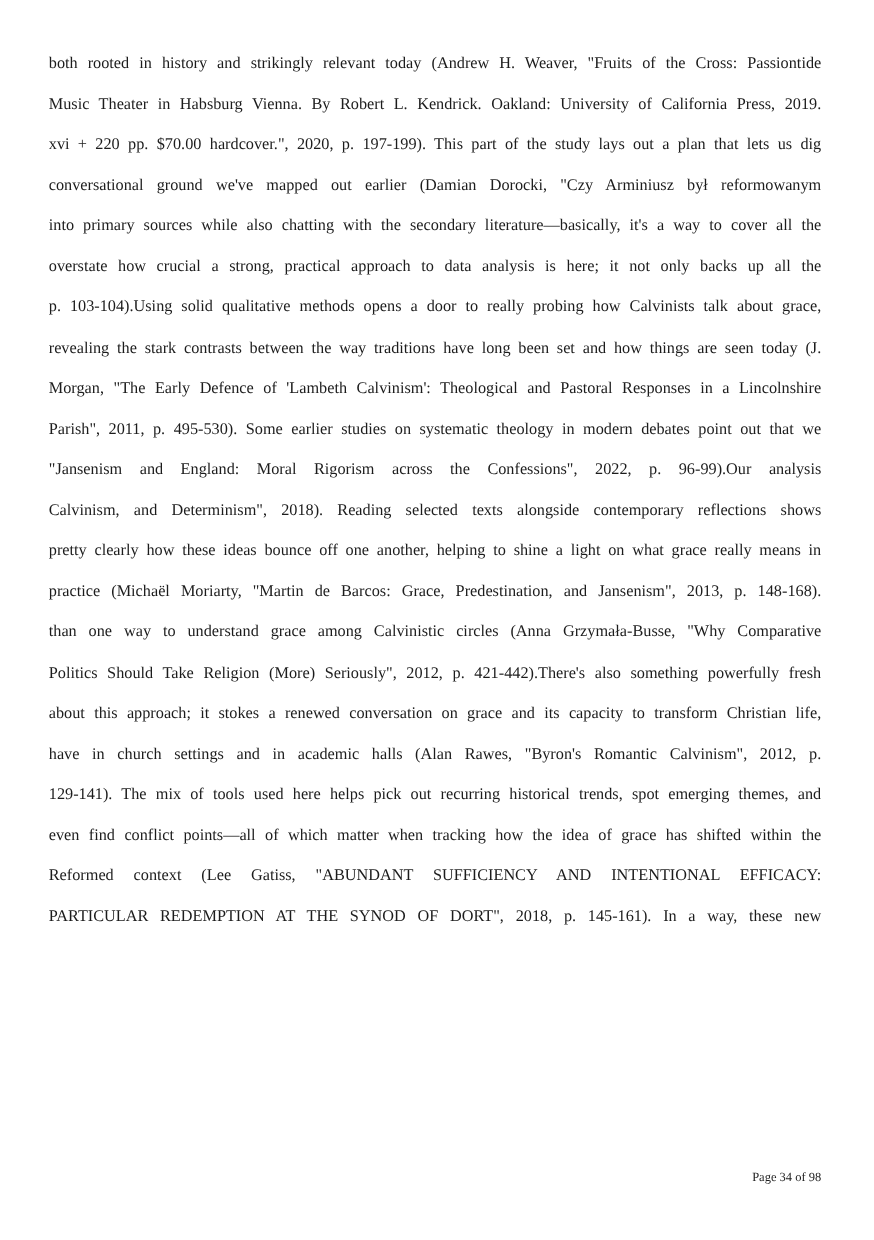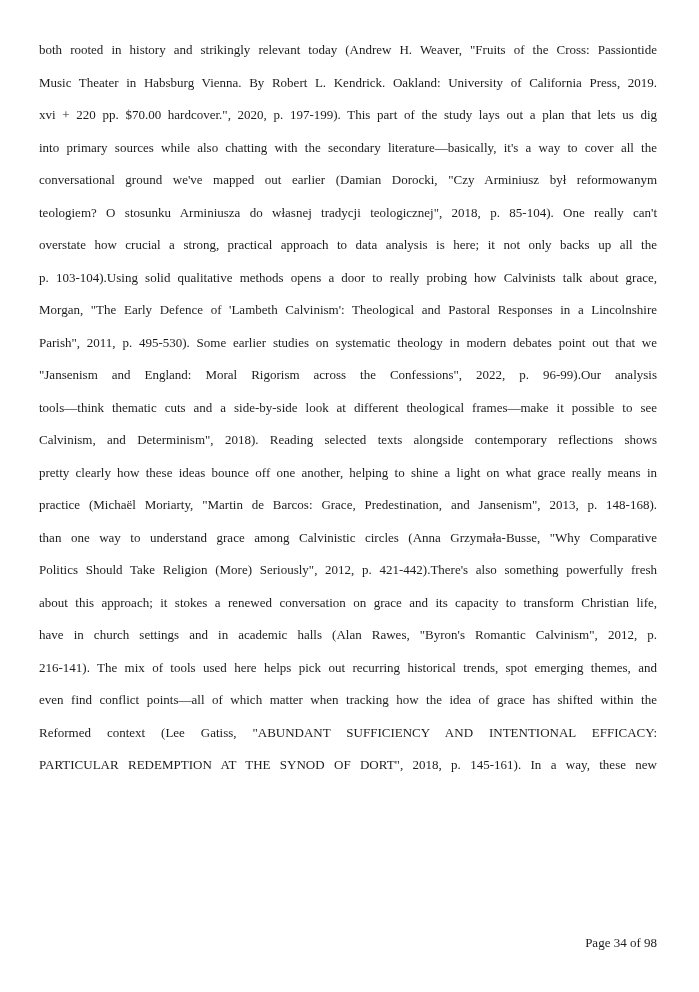--- a/index.html
+++ b/index.html
@@ -30,49 +30,48 @@
     -moz-text-align-last: justify;
     white-space: normal;
     word-spacing: 0.02em;
     overflow: hidden;
     height: 32.5px;
   }
   .footer {
     position: absolute;
     top: 935px;
     right: 42px;
-    font-size: 13px;
+    font-size: 10px;
     line-height: 15px;
     text-align: right;
     color: #1c1c1c;
   }
 </style>
 </head>
 <body>
 
 <div class="page">
   <div class="body-text">
       <div class="text-line">both rooted in history and strikingly relevant today (Andrew H. Weaver, "Fruits of the Cross: Passiontide</div>
       <div class="text-line">Music Theater in Habsburg Vienna. By Robert L. Kendrick. Oakland: University of California Press, 2019.</div>
       <div class="text-line">xvi + 220 pp. $70.00 hardcover.", 2020, p. 197-199). This part of the study lays out a plan that lets us dig</div>
+      <div class="text-line">conversational ground we've mapped out earlier (Damian Dorocki, "Czy Arminiusz był reformowanym</div>
       <div class="text-line">into primary sources while also chatting with the secondary literature—basically, it's a way to cover all the</div>
-      <div class="text-line">conversational ground we've mapped out earlier (Damian Dorocki, "Czy Arminiusz był reformowanym</div>
-      <div class="text-line">teologiem? O stosunku Arminiusza do własnej tradycji teologicznej", 2018, p. 85-104). One really can't</div>
       <div class="text-line">overstate how crucial a strong, practical approach to data analysis is here; it not only backs up all the</div>
       <div class="text-line">p. 103-104).Using solid qualitative methods opens a door to really probing how Calvinists talk about grace,</div>
+      <div class="text-line">revealing the stark contrasts between the way traditions have long been set and how things are seen today (J.</div>
       <div class="text-line">Morgan, "The Early Defence of 'Lambeth Calvinism': Theological and Pastoral Responses in a Lincolnshire</div>
       <div class="text-line">Parish", 2011, p. 495-530). Some earlier studies on systematic theology in modern debates point out that we</div>
       <div class="text-line">"Jansenism and England: Moral Rigorism across the Confessions", 2022, p. 96-99).Our analysis</div>
-      <div class="text-line">tools—think thematic cuts and a side-by-side look at different theological frames—make it possible to see</div>
       <div class="text-line">Calvinism, and Determinism", 2018). Reading selected texts alongside contemporary reflections shows</div>
       <div class="text-line">pretty clearly how these ideas bounce off one another, helping to shine a light on what grace really means in</div>
       <div class="text-line">practice (Michaël Moriarty, "Martin de Barcos: Grace, Predestination, and Jansenism", 2013, p. 148-168).</div>
       <div class="text-line">than one way to understand grace among Calvinistic circles (Anna Grzymała-Busse, "Why Comparative</div>
       <div class="text-line">Politics Should Take Religion (More) Seriously", 2012, p. 421-442).There's also something powerfully fresh</div>
       <div class="text-line">about this approach; it stokes a renewed conversation on grace and its capacity to transform Christian life,</div>
       <div class="text-line">have in church settings and in academic halls (Alan Rawes, "Byron's Romantic Calvinism", 2012, p.</div>
-      <div class="text-line">216-141). The mix of tools used here helps pick out recurring historical trends, spot emerging themes, and</div>
+      <div class="text-line">129-141). The mix of tools used here helps pick out recurring historical trends, spot emerging themes, and</div>
       <div class="text-line">even find conflict points—all of which matter when tracking how the idea of grace has shifted within the</div>
       <div class="text-line">Reformed context (Lee Gatiss, "ABUNDANT SUFFICIENCY AND INTENTIONAL EFFICACY:</div>
       <div class="text-line">PARTICULAR REDEMPTION AT THE SYNOD OF DORT", 2018, p. 145-161). In a way, these new</div>
     </div>
   <div class="footer">Page 34 of 98</div>
 </div>
 
 </body></html>

